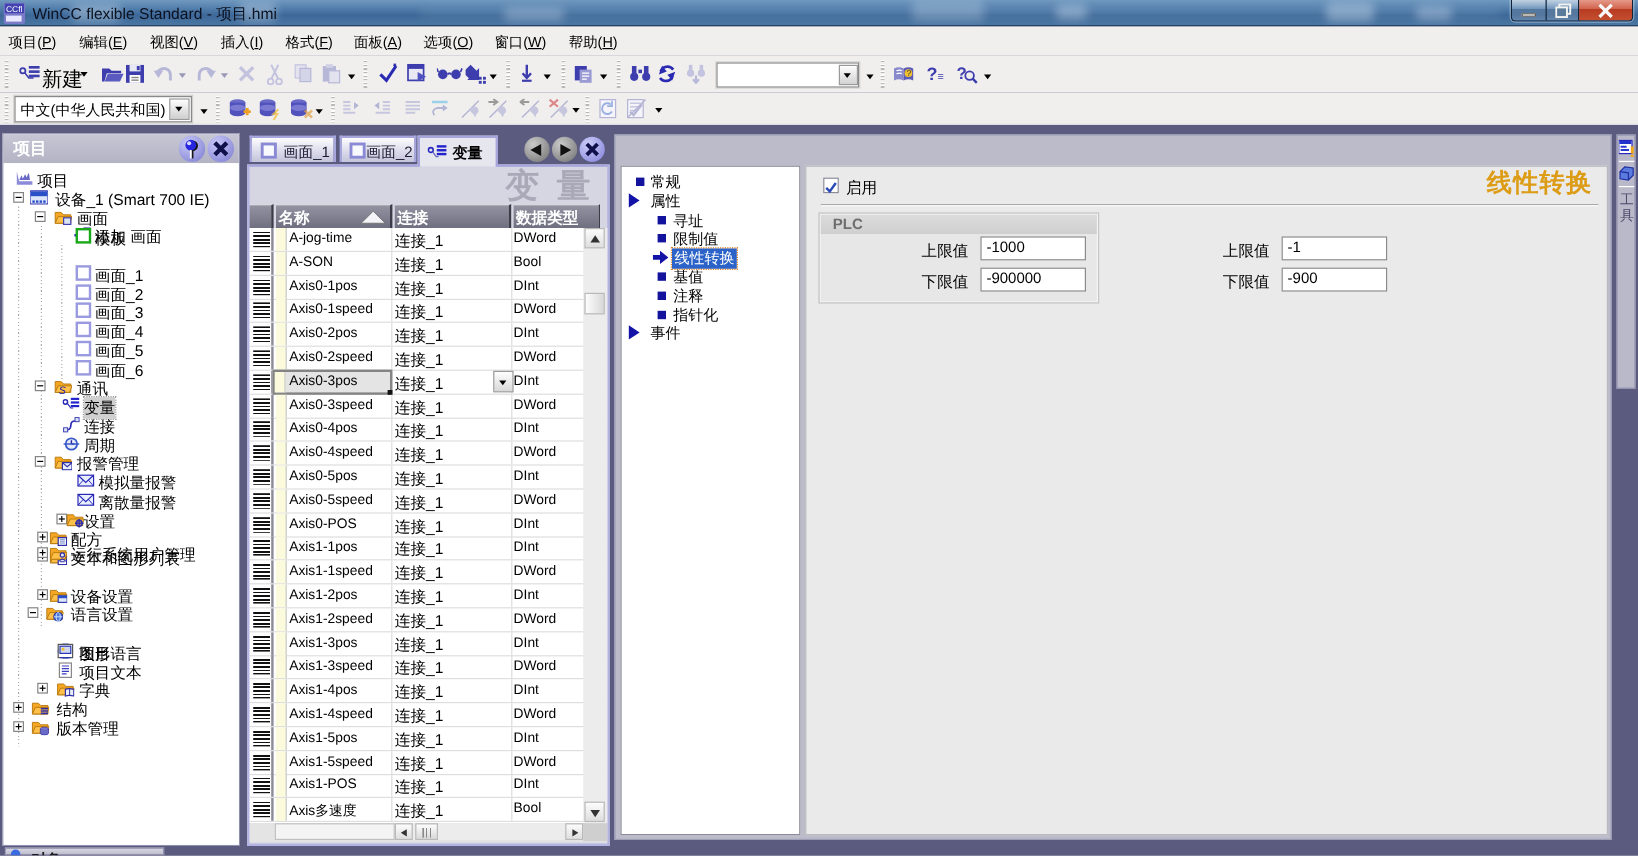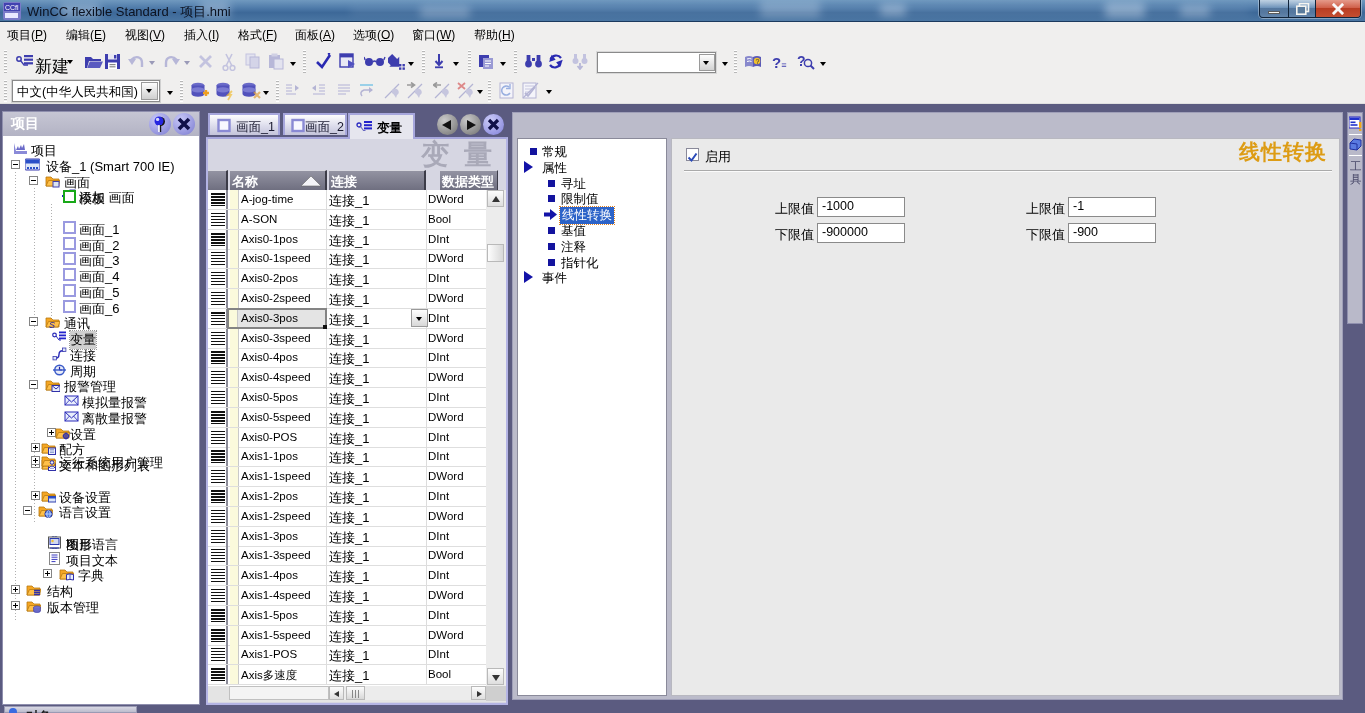--- a/index.html
+++ b/index.html
@@ -68,21 +68,21 @@
 #rightpanel{left:512px;top:112px;width:831px;height:588px;background:#bbbbca;border:1px solid #9f9fb8;}
 #rphead{left:0;top:0;width:829px;height:23px;padding:2px 0 0 8px;}
 #rtree{left:4px;top:25px;width:150px;height:558px;background:#fff;border:1px solid #8a8a9a;position:absolute;}
 .rti{position:absolute;font-size:12.5px;color:#000;height:16px;white-space:nowrap;}
 .sqb{position:absolute;width:7px;height:7px;background:#13139e;top:4px;}
 .trib{position:absolute;width:0;height:0;border-top:6px solid transparent;border-bottom:6px solid transparent;border-left:9px solid #1313a8;top:1px;}
 #rform{left:158px;top:25px;width:669px;height:558px;background:#eaeaea;border:1px solid #b8b8c0;position:absolute;}
 .grp{position:absolute;border:1px solid #c6c6c6;background:#e7e7e7;box-shadow:inset 0 0 0 1px #f4f4f4;}
 .ghead{position:absolute;left:1px;top:1px;right:1px;height:16px;background:linear-gradient(#dcdcdc,#cfcfcf);font-weight:bold;font-size:12.5px;color:#6e6e6e;padding:1px 0 0 10px;}
 .inp{position:absolute;background:#fff;border:1px solid #8a8a8a;font-size:12.5px;padding:1px 0 0 4px;height:20px;color:#000;}
-.flbl{position:absolute;font-size:13px;color:#000;text-align:right;}
+.flbl{position:absolute;font-size:13px;color:#000;text-align:center;}
 
 #rstrip{left:1347px;top:112px;width:16px;height:212px;background:#b9b9c9;border:1px solid #8f8fae;}
 </style></head><body>
 
 <div id="titlebar" class="abs">
 <div class="blob" style="left:60px;top:4px;width:40px;height:14px;opacity:0.5"></div>
 <div class="blob" style="left:200px;top:2px;width:30px;height:16px;opacity:0.45"></div>
 <div class="blob" style="left:420px;top:6px;width:50px;height:12px;opacity:0.4"></div>
 <div class="blob" style="left:760px;top:0px;width:60px;height:18px;opacity:0.35"></div>
 <div class="blob" style="left:880px;top:4px;width:26px;height:12px;opacity:0.5"></div>
@@ -594,21 +594,21 @@
         </svg>
 <span class="lbl" style="left:63px">图形</span>
 </div>
 <div class="trow" style="left:0;top:414.5px;width:196px">
 <svg class="ticon" style="left:44px" width="15" height="15" viewBox="0 0 15 15">
           <rect x="2.5" y="1.5" width="10" height="12" fill="#fff" stroke="#888"></rect>
           <path d="M4.5 4 h6 M4.5 6.2 h6 M4.5 8.4 h6 M4.5 10.6 h4" stroke="#3a3ac0" stroke-width="1"></path>
         </svg>
 <span class="lbl" style="left:63px">项目文本</span>
 </div>
-<div class="trow" style="left:12px;top:430.2px;width:196px">
+<div class="trow" style="left:0;top:430.2px;width:196px">
 <div class="exp" style="left:28px">
           <i class="h"></i>
           <i class="v"></i>
         </div>
 <svg class="ticon" style="left:44px" width="15" height="15" viewBox="0 0 15 15">
           <path d="M1 13 L1 4 L6 4 L8 6 L14 6 L14 13 Z" fill="#f5a623" stroke="#b87a10" stroke-width="0.8"></path>
           <path d="M1 13 L3.5 7.5 L15 7.5 L13 13 Z" fill="#ffc049" stroke="#b87a10" stroke-width="0.8"></path>
           <path d="M7.5 8.5 q3 -1.2 7 0 l0 5.5 q-4 -1.2 -7 0 Z" fill="#e8eefc" stroke="#3030a8"></path>
           <path d="M11 8 L11 14" stroke="#3030a8" stroke-width="0.8"></path>
         </svg>
@@ -677,21 +677,21 @@
 <div class="th" style="left:0px;width:20px"></div>
 <div class="th" style="left:22px;width:97px">
       <span>名称</span>
       <svg class="abs" style="left:70px;top:4px" width="22" height="12">
         <path d="M11 1 L21 11 L1 11 Z" fill="#f4f4f8" stroke="#666" stroke-width="0.6"></path>
       </svg>
     </div>
 <div class="th" style="left:121px;width:97px">
       <span>连接</span>
     </div>
-<div class="th" style="left:232px;width:58px;border-right:1px solid #3c3c48">
+<div class="th" style="left:220px;width:72px;border-right:1px solid #3c3c48">
       <span>数据类型</span>
     </div>
 <div id="tbody" class="abs">
 <div class="r" style="top:0.0px">
 <div class="c0">
           <div class="rowic"></div>
         </div>
         <div class="ystrip"></div>
         <div class="b1"></div>
         <div class="b2"></div>
@@ -1037,20 +1037,23 @@
 </div>
 </div>
 <div id="rform">
 <div class="abs" style="left:14px;top:9px;width:13px;height:13px;background:#fff;border:1px solid #8a8a9a"><svg width="11" height="11">
           <path d="M1.5 5.5 L4.5 8.5 L9.5 1.5" stroke="#2a4ab8" stroke-width="2" fill="none"></path>
         </svg></div>
 <div class="abs" style="left:33px;top:9px;font-size:13px">启用</div>
 <div class="abs" style="left:567px;top:-1px;font-size:21px;font-weight:bold;color:#dd9c15;white-space:nowrap;letter-spacing:1px">线性转换</div>
 <div class="abs" style="left:12px;top:31px;width:648px;height:1px;background:#aaa"></div>
 <div class="abs" style="left:12px;top:32px;width:648px;height:1px;background:#fbfbfb"></div>
+<div class="grp" style="left:10px;top:38px;width:234px;height:76px">
+        <div class="ghead">PLC</div>
+      </div>
 <div class="flbl" style="left:89px;top:61px;width:53px">上限值</div>
 <div class="inp" style="left:145px;top:58px;width:88px">-1000</div>
 <div class="flbl" style="left:89px;top:87px;width:53px">下限值</div>
 <div class="inp" style="left:145px;top:84px;width:88px">-900000</div>
 <div class="flbl" style="left:340px;top:61px;width:53px">上限值</div>
 <div class="inp" style="left:396px;top:58px;width:88px">-1</div>
 <div class="flbl" style="left:340px;top:87px;width:53px">下限值</div>
 <div class="inp" style="left:396px;top:84px;width:88px">-900</div>
 </div>
 </div>

